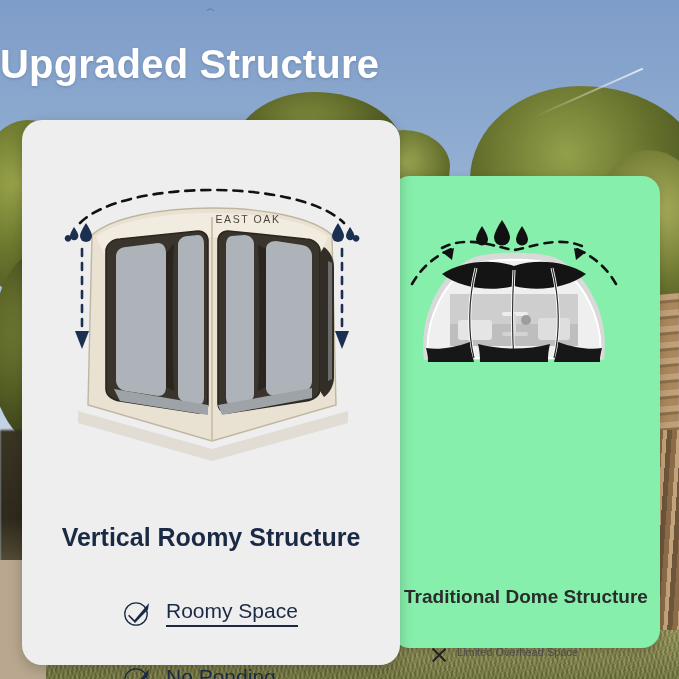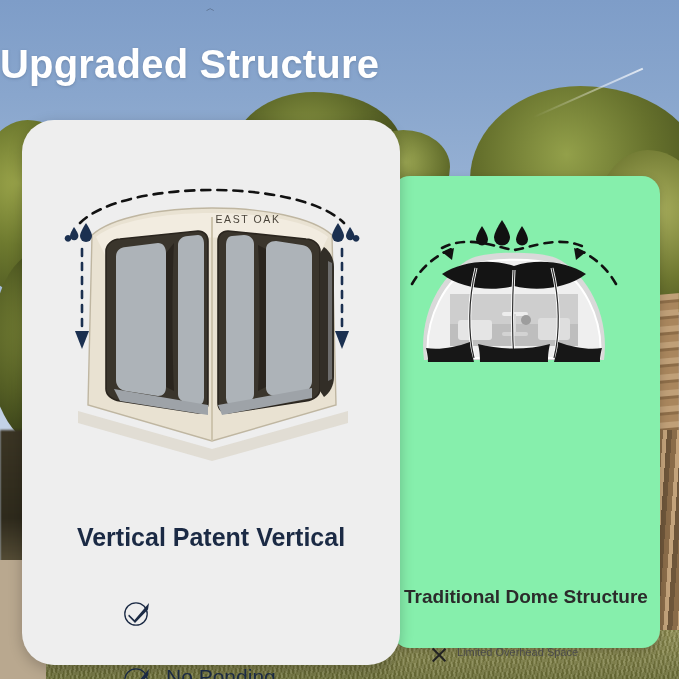--- a/index.html
+++ b/index.html
@@ -142,21 +142,21 @@
     border-radius: 18px;
     box-shadow: 0 3px 10px rgba(0,0,0,0.18);
   }
   .card-left {
     position: absolute;
     left: 22px;
     top: 120px;
     width: 378px;
     height: 545px;
     background: #eeeeee;
-    border-radius: 32px;
+    border-radius: 20px;
     box-shadow: 0 4px 14px rgba(0,0,0,0.22);
   }
 
   
   .tent-left-wrap {
     position: absolute;
     left: 40px;
     top: 45px;
     width: 300px;
     height: 320px;
@@ -400,30 +400,31 @@
         <g fill="#1b3050">
           <path d="M276 58 C276 58 270 67 270 71 A6 6 0 0 0 282 71 C282 67 276 58 276 58 Z"></path>
           <path d="M288 62 C288 62 284 68 284 71 A4.2 4.2 0 0 0 292.4 71 C292.4 68 288 62 288 62 Z"></path>
           <path d="M294 70 A3.4 3.4 0 1 0 294.1 70 Z"></path>
         </g>
         <path d="M280 84 L280 168" stroke="#1b3050" stroke-width="2.6" stroke-dasharray="7 7" fill="none" stroke-linecap="round"></path>
         <path d="M273 166 L287 166 L280 184 Z" fill="#1b3050"></path>
       </svg>
     </div>
 
-    <div class="panel-title-left">Vertical Patent Vertical</div>
+    <div class="panel-title-left">Vertical Roomy Structure</div>
 
     <div class="feature-list">
       <div class="feature-row">
         <span class="check-icon">
           <svg width="30" height="30" viewBox="0 0 30 30">
             <circle cx="14" cy="16" r="11.2" fill="none" stroke="#1b2a44" stroke-width="1.3"></circle>
             <path d="M7 16.5 L12.5 22 L27 5 L26 11.5 L13 25 L6.2 18 Z" fill="#1b2a44"></path>
           </svg>
         </span>
+        <span class="feature-label">Roomy Space</span>
       </div>
       <div class="feature-row">
         <span class="check-icon">
           <svg width="30" height="30" viewBox="0 0 30 30">
             <circle cx="14" cy="16" r="11.2" fill="none" stroke="#1b2a44" stroke-width="1.3"></circle>
             <path d="M7 16.5 L12.5 22 L27 5 L26 11.5 L13 25 L6.2 18 Z" fill="#1b2a44"></path>
           </svg>
         </span>
         <span class="feature-label">No Ponding</span>
       </div>

